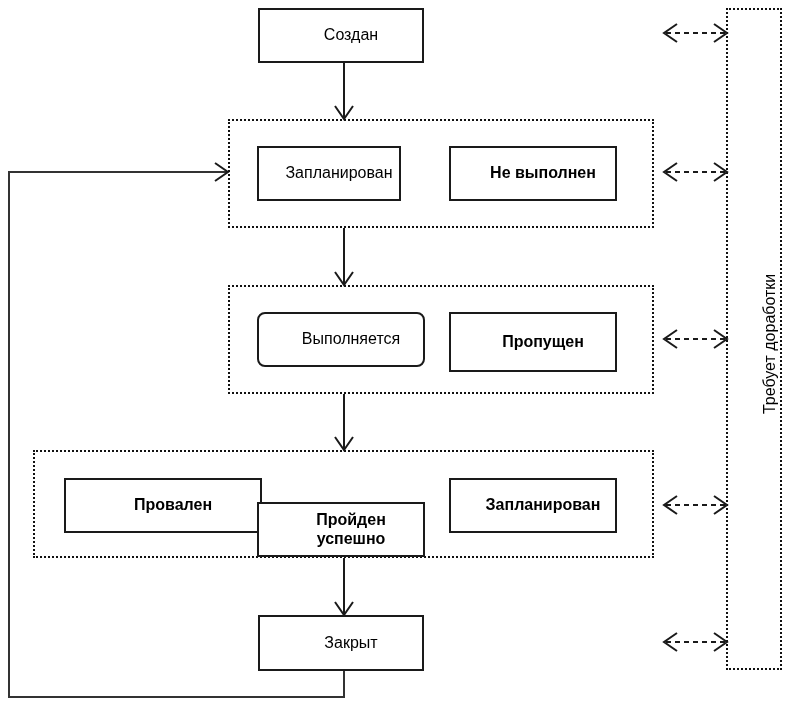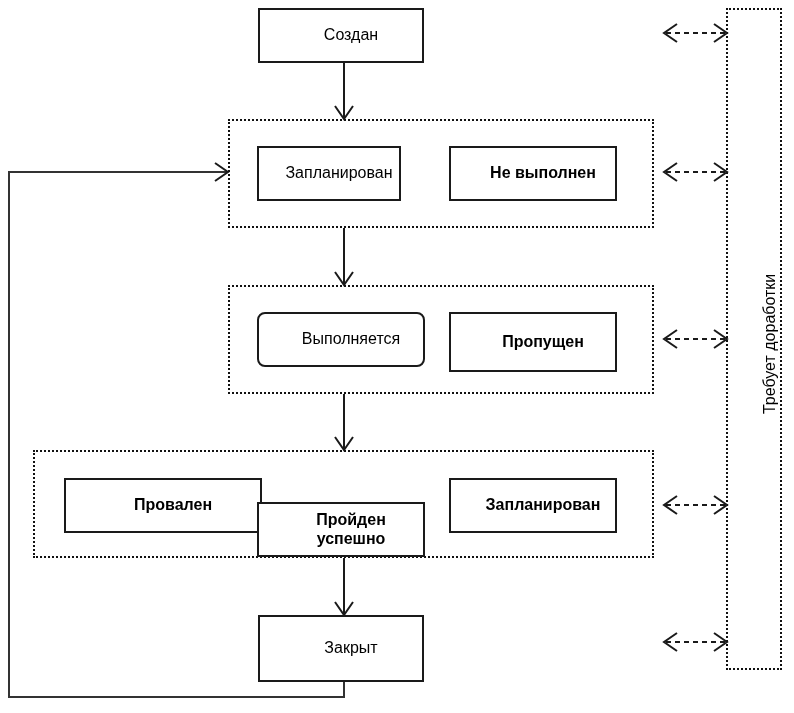--- a/index.html
+++ b/index.html
@@ -142,21 +142,21 @@
 
   <div class="node bold" style="left:257px; top:478px; width:168px; height:55px; flex-direction:column;margin-top:24px;">
     <span>Пройден</span>
     <span>успешно</span>
   </div>
 
   <div class="node bold" style="left:449px; top:478px; width:168px; height:55px;">
     <span>Запланирован</span>
   </div>
 
-  <div class="node" style="left:258px; top:615px; width:166px; height:67px;">
+  <div class="node" style="left:258px; top:615px; width:166px; height:56px;">
     <span>Закрыт</span>
   </div>
 
   <svg class="overlay top" viewBox="0 0 794 713" xmlns="http://www.w3.org/2000/svg">
 
     <g>
       <line x1="666" y1="33" x2="725" y2="33" stroke="#1a1a1a" stroke-width="2" stroke-dasharray="5,4"></line>
       <polyline points="677,24 664,33 677,42" fill="none" stroke="#1a1a1a" stroke-width="2"></polyline>
       <polyline points="714,24 727,33 714,42" fill="none" stroke="#1a1a1a" stroke-width="2"></polyline>
     </g>

